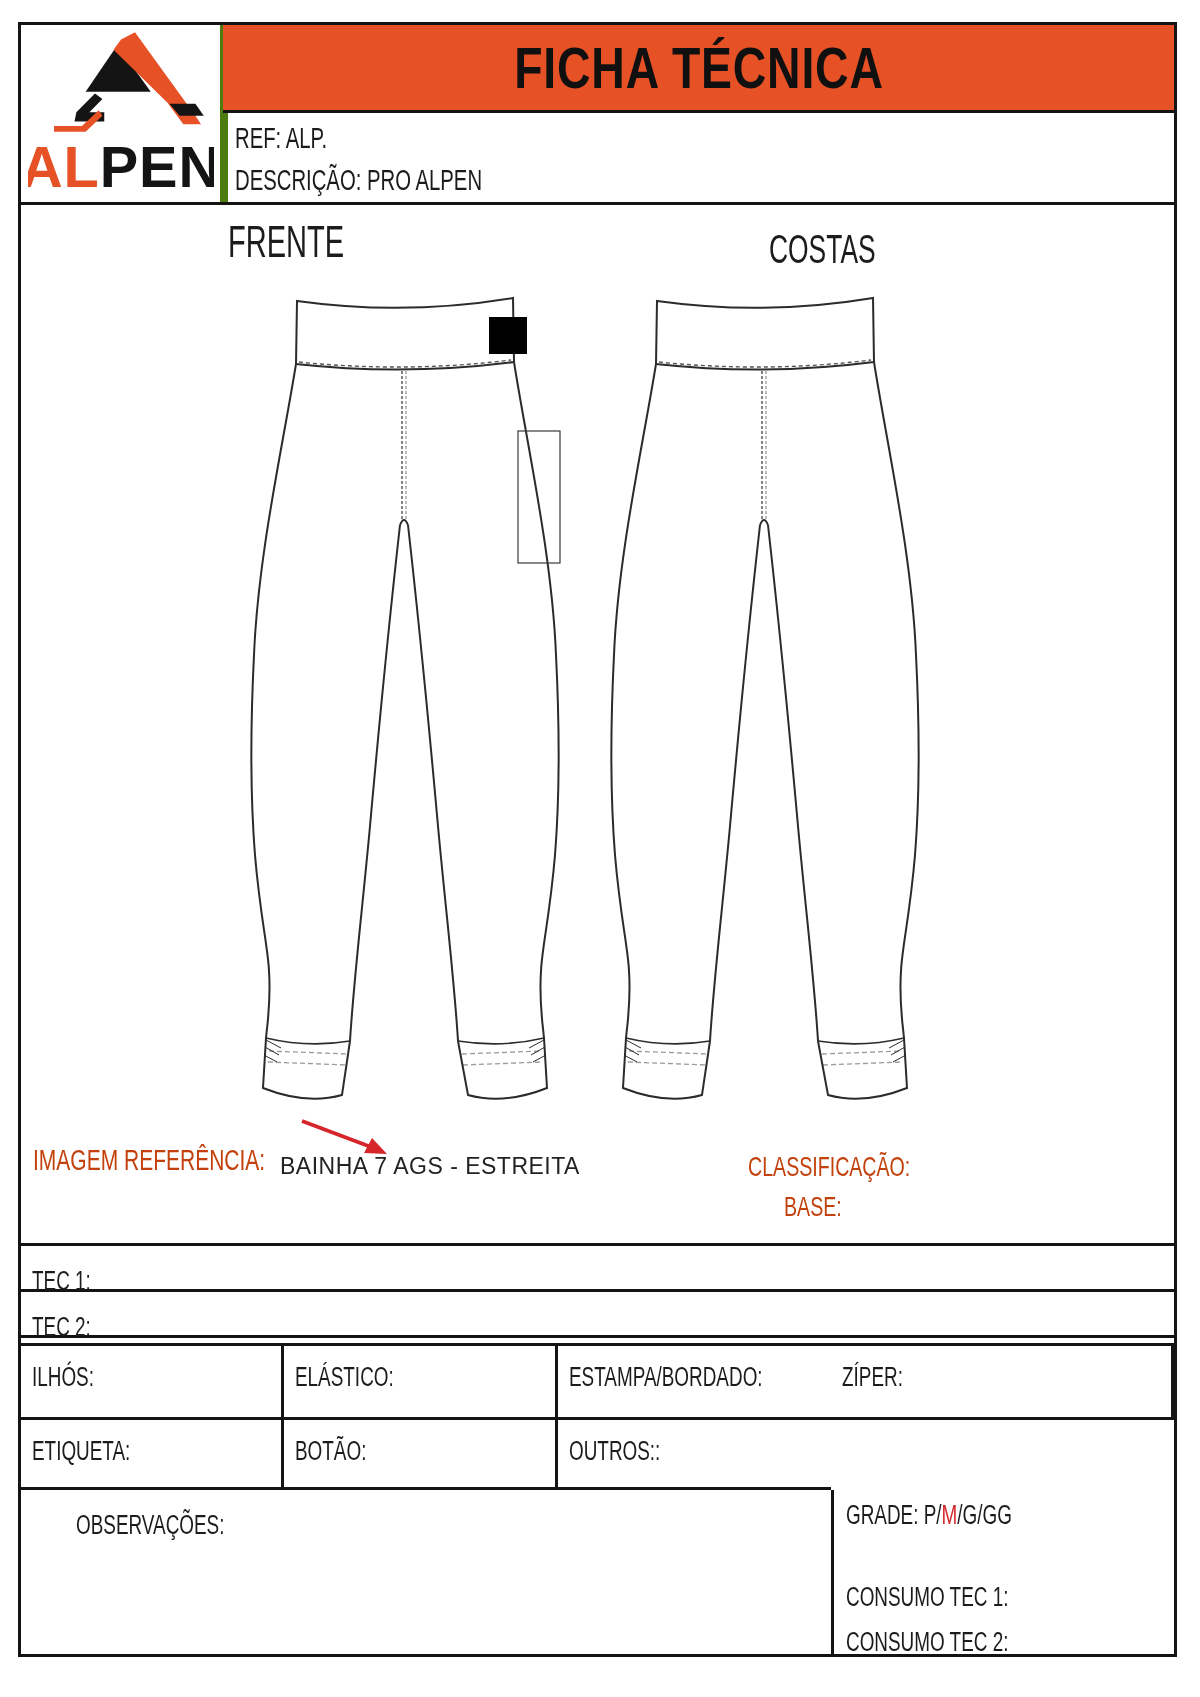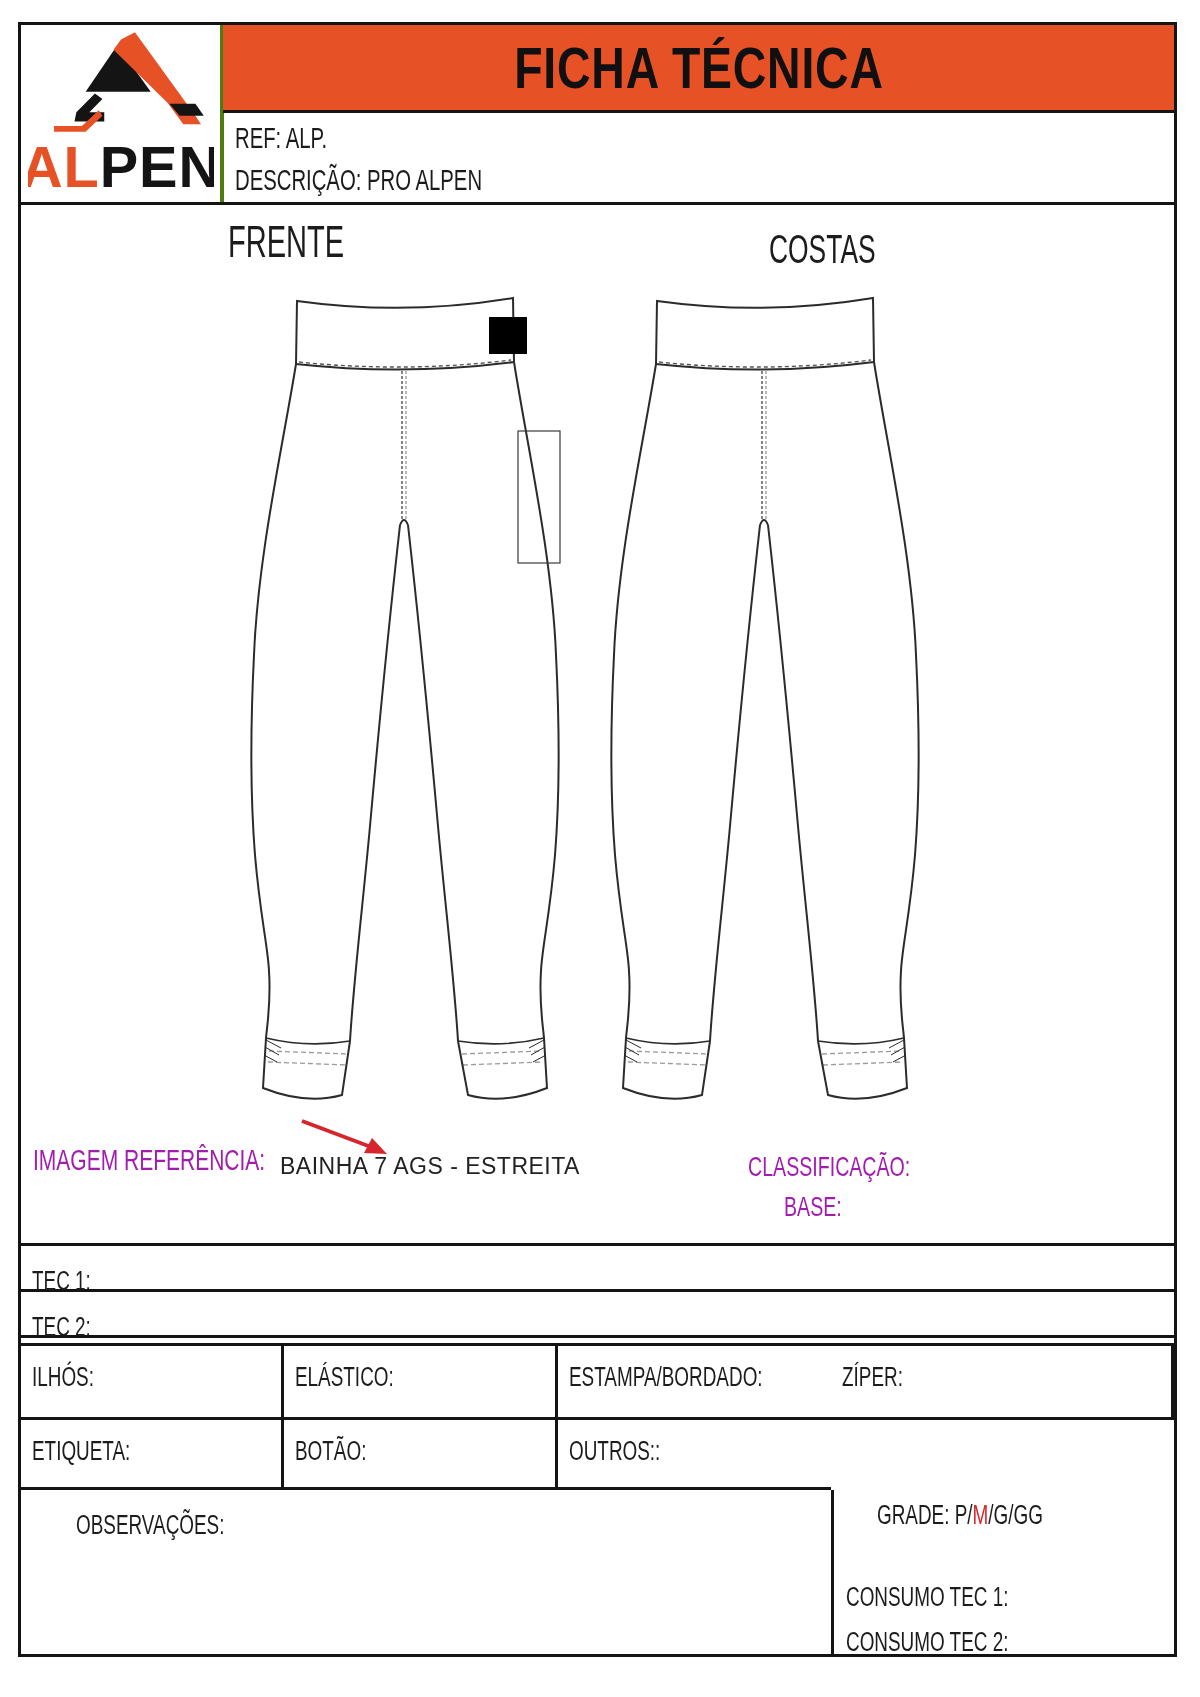--- a/index.html
+++ b/index.html
@@ -2,50 +2,50 @@
 <html><head>
 <meta charset="utf-8">
 <style>
   html,body{margin:0;padding:0;background:#ffffff;}
   .page{position:relative;width:1200px;height:1697px;background:#ffffff;overflow:hidden;
         font-family:"Liberation Sans",sans-serif;color:#1b1b1b;}
   .frame{position:absolute;left:18px;top:22px;width:1159px;height:1635px;
          border:3px solid #141414;box-sizing:border-box;background:#fff;}
   
   .header{position:absolute;left:0;top:0;width:100%;height:177px;border-bottom:3px solid #141414;box-sizing:content-box;}
-  .logo-cell{position:absolute;left:0;top:0;width:199px;height:177px;border-right:4px solid #4d7c0f;
+  .logo-cell{position:absolute;left:0;top:0;width:199px;height:177px;border-right:8px solid #4d7c0f;
              display:flex;align-items:center;justify-content:center;}
   .head-right{position:absolute;left:202px;top:0;right:0;height:177px;}
   .title-bar{position:absolute;left:0;top:0;right:0;height:85px;border-bottom:3px solid #141414;
              display:flex;align-items:center;justify-content:center;}
   .title-text{font-size:58px;font-weight:bold;color:#101010;transform:scaleX(0.8);transform-origin:center;white-space:nowrap;letter-spacing:1px;}
   .ref-area{position:absolute;left:0;top:88px;right:0;bottom:0;padding:4px 14px 0 12px;border-radius:25px;}
   .ref-line{font-size:29px;line-height:42px;white-space:nowrap;}
   .cond{display:inline-block;transform:scaleX(0.70);transform-origin:0 50%;white-space:nowrap;}
   
   .draw-area{position:absolute;left:0;top:180px;width:1039px;height:1038px;}
   .view-label{position:absolute;font-size:44px;color:#1c1c1c;}
-  .small-label{position:absolute;font-size:30px;color:#a21caf;}
+  .small-label{position:absolute;font-size:30px;color:#c2410c;}
   .annot{position:absolute;font-size:23px;color:#222;letter-spacing:.5px;white-space:nowrap;}
   .drawing-svg{position:absolute;left:0;top:0;}
   
   .spec-table{position:absolute;left:0;right:0;top:1218px;bottom:0;border-top:3px solid #141414;
               display:grid;grid-template-columns:263px 274px 273px 1fr;
               grid-template-rows:46px 46px 8px 74px 70px 1fr;}
   .cell{box-sizing:border-box;font-size:27px;color:#1c1c1c;}
   .cell .cond{padding:0;}
   .full{grid-column:1/5;}
   .span3{grid-column:1/4;margin-left:44px;}
   .bb{border-bottom:3px solid #141414;}
   .br{border-right:3px solid #141414;}
   .bl{border-left:3px solid #141414;}
   .pad{padding:20px 0 0 11px;}
   .pad2{padding:16px 0 0 11px;}
   .grade-cell{position:relative;}
-  .grade-line{position:absolute;left:12px;top:10px;font-size:27px;white-space:nowrap;margin-left:31px;}
+  .grade-line{position:absolute;left:12px;top:10px;font-size:27px;white-space:nowrap;}
   .consumo1{position:absolute;left:12px;top:92px;font-size:27px;white-space:nowrap;}
   .consumo2{position:absolute;left:12px;top:137px;font-size:27px;white-space:nowrap;}
   .red{color:#d6262c;}
 </style>
 </head>
 <body>
 
 <div class="page">
   <div class="frame">
 

